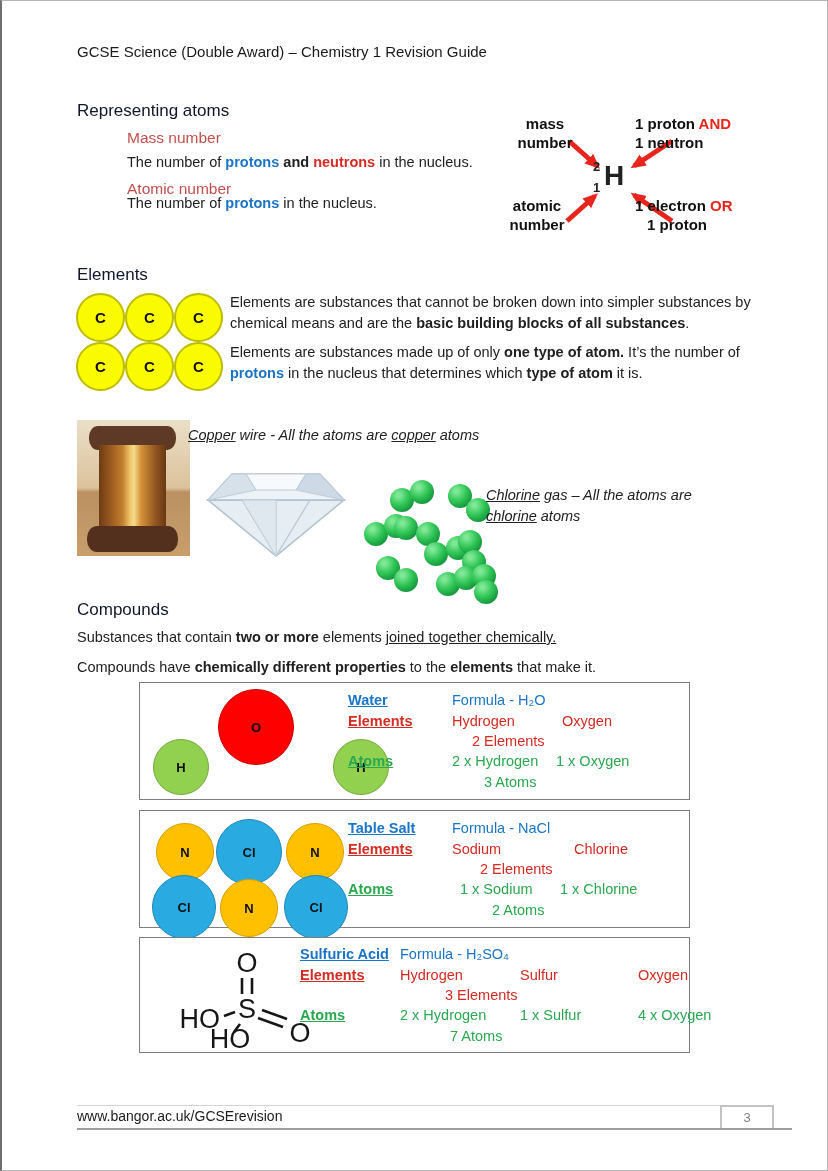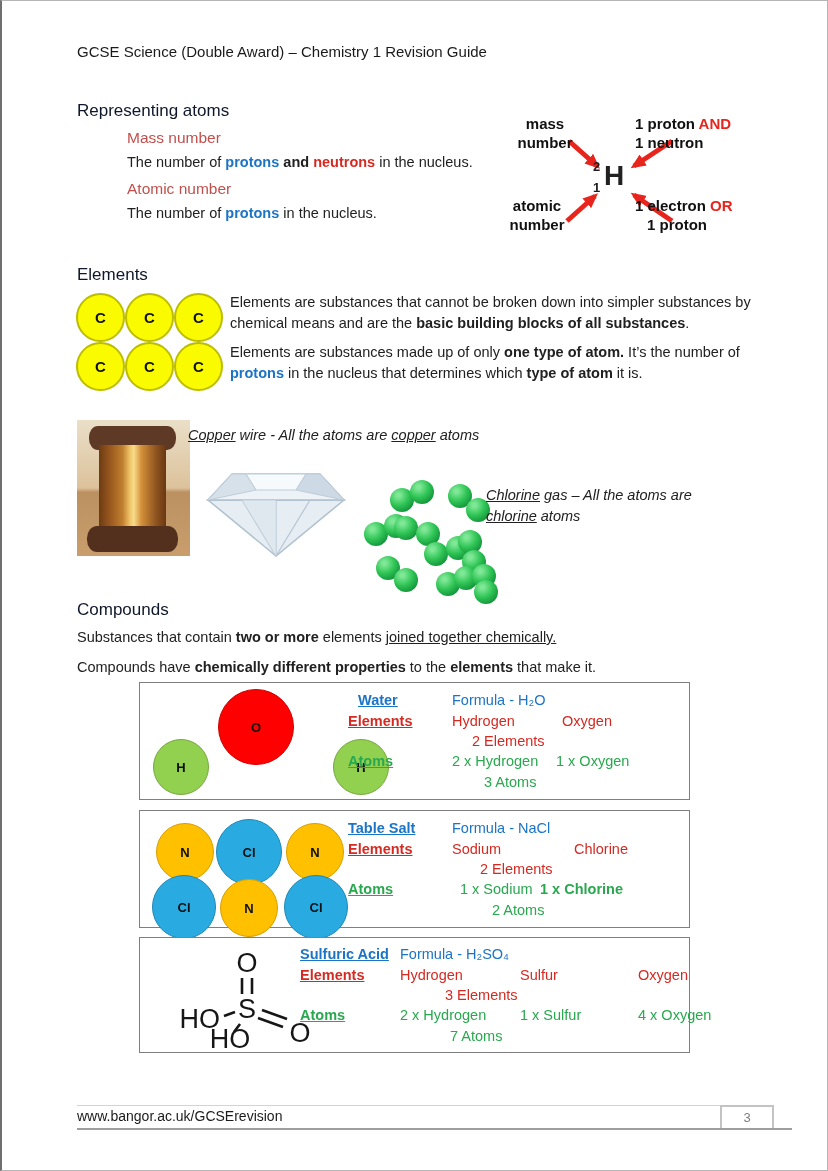--- a/index.html
+++ b/index.html
@@ -40,21 +40,21 @@
   <div class="abs" style="left:75px;top:42px;font-size:15px;color:#1a1a1a;">GCSE Science (Double Award) – Chemistry 1 Revision Guide</div>
 
   <div class="abs sec" style="left:75px;top:100px;">Representing atoms</div>
 
   <div class="abs subsec" style="left:125px;top:128px;">Mass number</div>
   <div class="abs t" style="left:125px;top:151px;">
     <span>The number of </span><span class="b blue">protons</span><span class="b"> and </span><span class="b red">neutrons</span><span> in the nucleus.</span>
   </div>
 
   <div class="abs subsec" style="left:125px;top:179px;">Atomic number</div>
-  <div class="abs t" style="left:125px;top:202px;">
+  <div class="abs t" style="left:125px;top:192px;">
     <span>The number of </span><span class="b blue">protons</span><span> in the nucleus.</span>
   </div>
 
 
   <div class="abs" style="left:495px;top:110px;width:322px;height:140px;">
     <svg class="abs" style="left:0;top:0;" width="322" height="140" viewBox="0 0 322 140">
       <defs>
         <marker id="arr" markerUnits="userSpaceOnUse" markerWidth="15" markerHeight="13" refX="11" refY="6.5" orient="auto">
           <path d="M0,0 L15,6.5 L0,13 z" fill="#E8251D"></path>
         </marker>
@@ -180,21 +180,21 @@
     <div class="circle" style="left:13px;top:56px;width:56px;height:56px;background:#92D050;border:1.5px solid #76A83F;font-size:13px;">
         <span>H</span>
       </div>
     <div class="circle" style="left:193px;top:56px;width:56px;height:56px;background:#92D050;border:1.5px solid #76A83F;font-size:13px;">
         <span>H</span>
       </div>
     <div class="circle" style="left:78px;top:6px;width:76px;height:76px;background:#FF0000;border:1.5px solid #CC0000;font-size:13px;">
         <span>O</span>
       </div>
 
-    <div class="boxline b u blue" style="left:208px;top:9px;margin-left:10px;">Water</div>
+    <div class="boxline b u blue" style="left:208px;top:9px;">Water</div>
     <div class="boxline b u red" style="left:208px;top:30px;">Elements</div>
     <div class="boxline b u green" style="left:208px;top:70px;">Atoms</div>
     <div class="boxline blue" style="left:312px;top:9px;">Formula - H₂O</div>
     <div class="boxline red" style="left:312px;top:30px;">Hydrogen</div>
     <div class="boxline red" style="left:422px;top:30px;">Oxygen</div>
     <div class="boxline red" style="left:332px;top:50px;">2 Elements</div>
     <div class="boxline green" style="left:312px;top:70px;">2 x Hydrogen</div>
     <div class="boxline green" style="left:416px;top:70px;">1 x Oxygen</div>
     <div class="boxline green" style="left:344px;top:91px;">3 Atoms</div>
   </div>
@@ -220,21 +220,21 @@
       </div>
 
     <div class="boxline b u blue" style="left:208px;top:9px;">Table Salt</div>
     <div class="boxline b u red" style="left:208px;top:30px;">Elements</div>
     <div class="boxline b u green" style="left:208px;top:70px;">Atoms</div>
     <div class="boxline blue" style="left:312px;top:9px;">Formula - NaCl</div>
     <div class="boxline red" style="left:312px;top:30px;">Sodium</div>
     <div class="boxline red" style="left:434px;top:30px;">Chlorine</div>
     <div class="boxline red" style="left:340px;top:50px;">2 Elements</div>
     <div class="boxline green" style="left:320px;top:70px;">1 x Sodium</div>
-    <div class="boxline green" style="left:400px;top:70px;font-weight:bold;">1 x Chlorine</div>
+    <div class="boxline green" style="left:420px;top:70px;">1 x Chlorine</div>
     <div class="boxline green" style="left:352px;top:91px;">2 Atoms</div>
   </div>
 
   <div class="box" style="top:936px;height:116px;">
     <svg class="abs" style="left:10px;top:4px;" width="175" height="108" viewBox="0 0 175 108">
       <g fill="#161616" font-size="27" font-weight="500">
         <text x="97" y="30" text-anchor="middle">O</text>
         <text x="97" y="76" text-anchor="middle">S</text>
         <text x="70" y="86" text-anchor="end">HO</text>
         <text x="150" y="100" text-anchor="middle">O</text>

